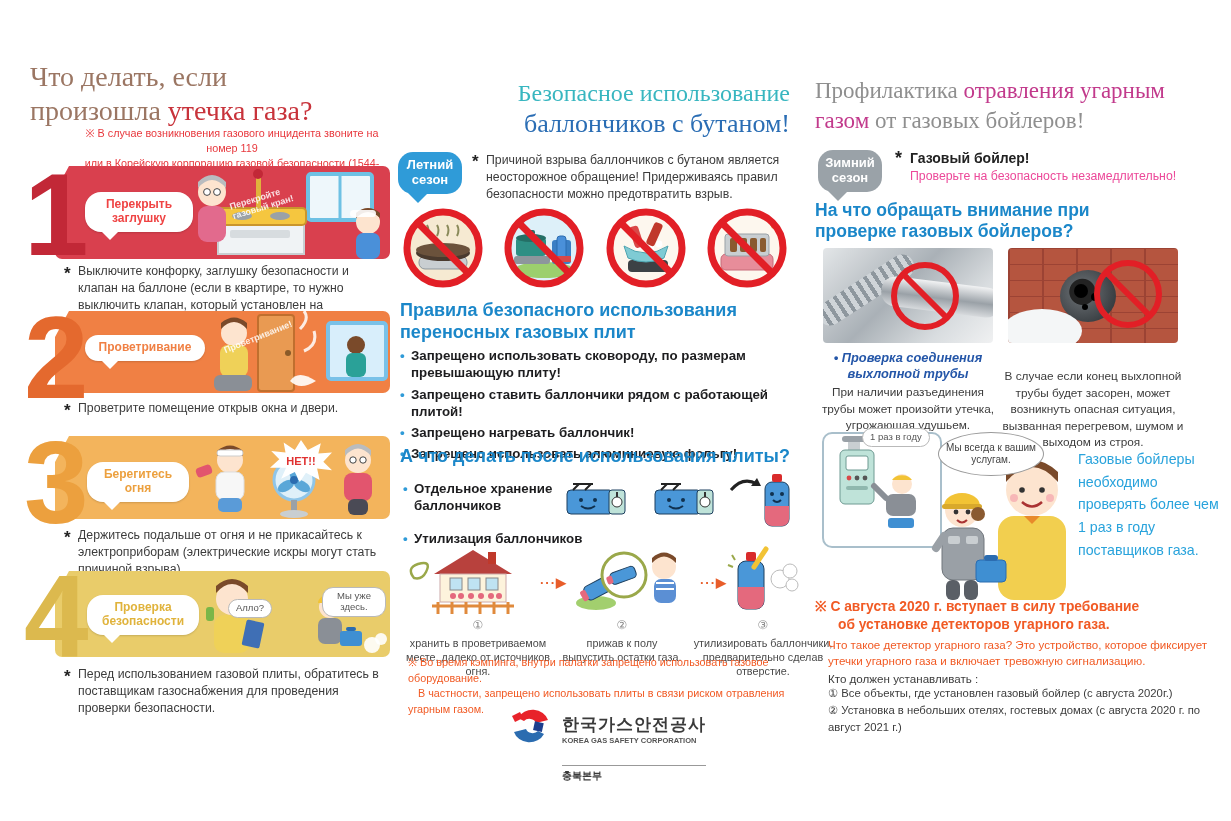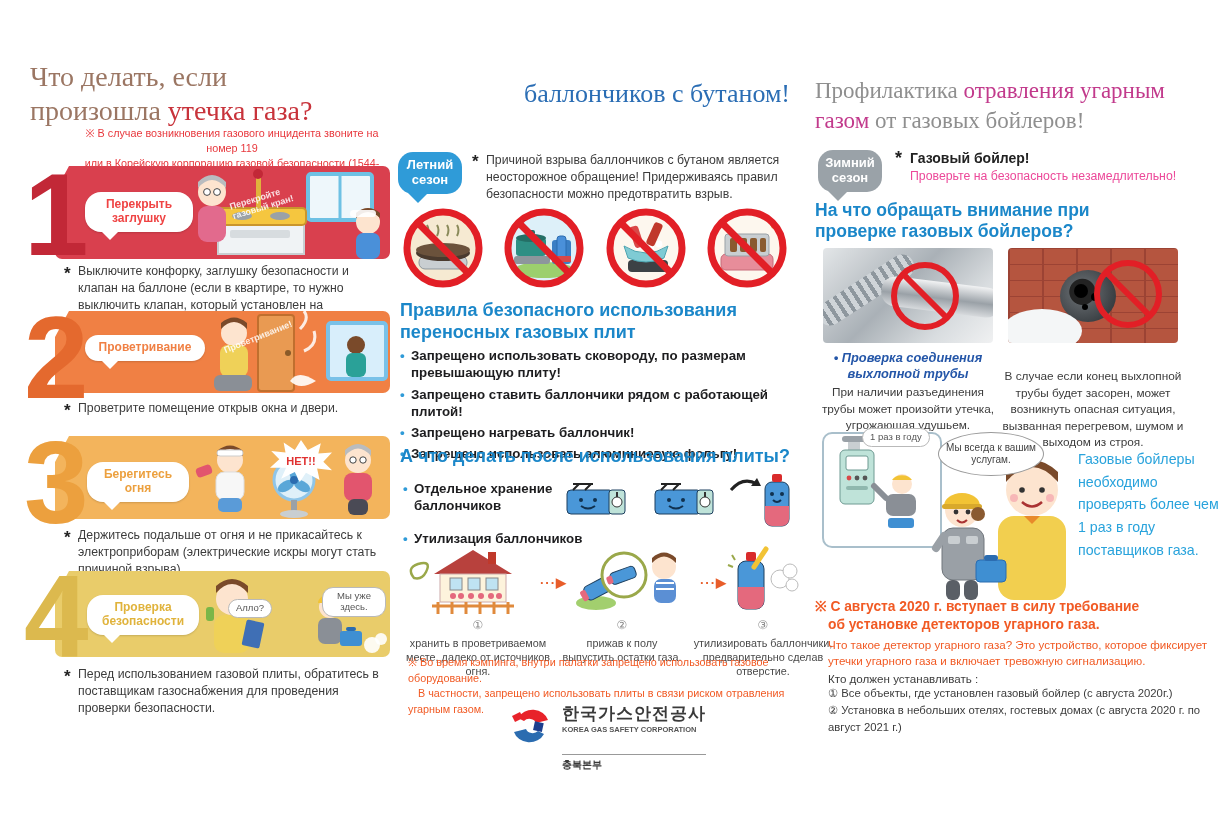--- a/index.html
+++ b/index.html
@@ -78,21 +78,21 @@
   .mb1{left:403px;top:480px;}
   .mb2{left:403px;top:530px;}
 
   .disp-cap{position:absolute;text-align:center;font-size:10.8px;line-height:1.3;color:#4a4a4a;}
   .disp-num{display:block;color:#8a8a8a;font-size:12px;margin-bottom:2px;}
   .arrow-dots{position:absolute;color:#e85d2a;font-size:13px;font-weight:bold;letter-spacing:1px;}
 
   .m-note{left:408px;top:655px;width:390px;position:absolute;font-size:10.8px;line-height:1.45;color:#f15a24;}
 
   .logo{left:508px;top:702px;position:absolute;display:flex;align-items:flex-start;}
-  .logo-text{margin-left:8px;border-left:0;}
+  .logo-text{margin-left:8px;border-left:0;margin-top:11px;}
   .logo-kr{font-weight:bold;font-size:17px;color:#3a3a3a;letter-spacing:1px;}
   .logo-en{font-weight:bold;font-size:7.5px;color:#555;border-bottom:1px solid #999;padding-bottom:20px;margin-bottom:3px;}
   .logo-br{font-weight:bold;font-size:10px;color:#3a3a3a;}
 
   
   .r-title{left:815px;top:76px;width:400px;font-family:"Liberation Serif",serif;font-size:23px;line-height:1.3;color:#8f8f8f;}
   .r-title .accent{color:#c23a8c;}
   .r-alert{left:910px;top:150px;width:300px;position:absolute;}
   .r-alert .a1{font-weight:bold;font-size:14px;color:#222;}
   .r-alert .a2{font-size:12.3px;color:#ec4899;margin-top:3px;}
@@ -246,20 +246,21 @@
       <rect x="138" y="47" width="24" height="26" rx="7" fill="#8a8f96"></rect>
       <rect x="160" y="60" width="22" height="15" rx="3" fill="#3f8fd2"></rect>
         <rect x="166" y="56" width="10" height="4" rx="2" fill="#2b6cb0"></rect>
       <circle cx="192" cy="74" r="8" fill="#fff" opacity=".9"></circle>
         <circle cx="201" cy="68" r="6" fill="#fff" opacity=".9"></circle>
     </svg>
   </div>
   <div class="steptext t4">Перед использованием газовой плиты, обратитесь в поставщикам газоснабжения для проведения проверки безопасности.</div>
 
   <div class="abs m-title">
+    <span class="l1">Безопасное использование</span>
     <span class="l2">баллончиков с бутаном!</span>
   </div>
   <div class="season blue">Летний сезон</div>
   <div class="m-intro">Причиной взрыва баллончиков с бутаном является неосторожное обращение! Придерживаясь правил безопасности можно предотвратить взрыв.</div>
 
   <div class="abs noicons">
     <svg class="noicon" width="84" height="84" viewBox="0 0 84 84">
       <circle cx="42" cy="42" r="35" fill="#f6ead2"></circle>
       <rect x="18" y="50" width="48" height="13" rx="6" fill="#c9ced1" stroke="#8d969c"></rect>
       <ellipse cx="42" cy="47" rx="27" ry="8" fill="#4a3a2e"></ellipse>
@@ -530,21 +531,21 @@
       <rect x="64" y="103" width="14" height="6" rx="3" fill="#2b6cb0"></rect>
     <rect x="26" y="128" width="14" height="20" rx="6" fill="#5a5f66"></rect>
       <rect x="44" y="128" width="14" height="20" rx="6" fill="#5a5f66"></rect>
   </svg>
 
   <div class="blue-note">Газовые бойлеры необходимо проверять более чем 1 раз в году поставщиков газа.</div>
 
   <div class="law">
     <div class="lt">
       <span>※ С августа 2020 г. вступает в силу требование</span><br>
-      <span style="margin-left:13px;">об установке детекторов угарного газа.</span>
+      <span style="margin-left:23px;">об установке детекторов угарного газа.</span>
     </div>
     <div class="ltx" style="margin-left:13px;">Что такое детектор угарного газа? Это устройство, которое фиксирует утечки угарного газа и включает тревожную сигнализацию.</div>
     <div class="lwho" style="margin-left:13px;">Кто должен устанавливать :</div>
     <div class="li" style="margin-left:13px;">① Все объекты, где установлен газовый бойлер (с августа 2020г.)</div>
     <div class="li" style="margin-left:13px;">② Установка в небольших отелях, гостевых домах (с августа 2020 г. по август 2021 г.)</div>
   </div>
 
 </div>
 
 </body></html>

